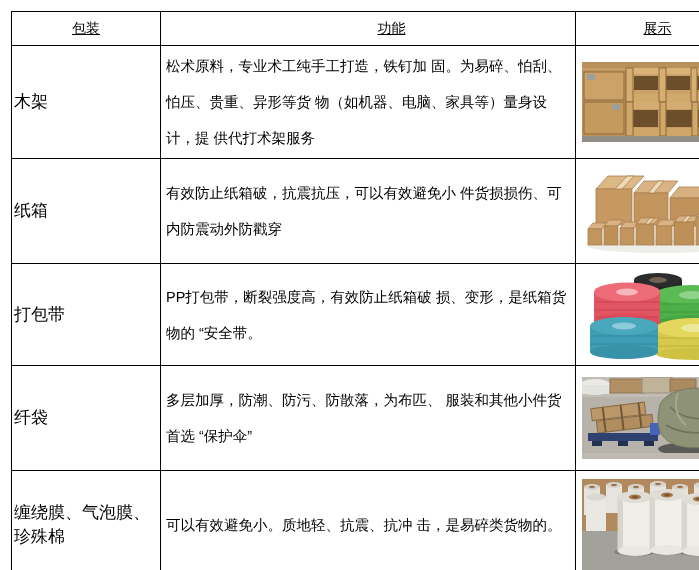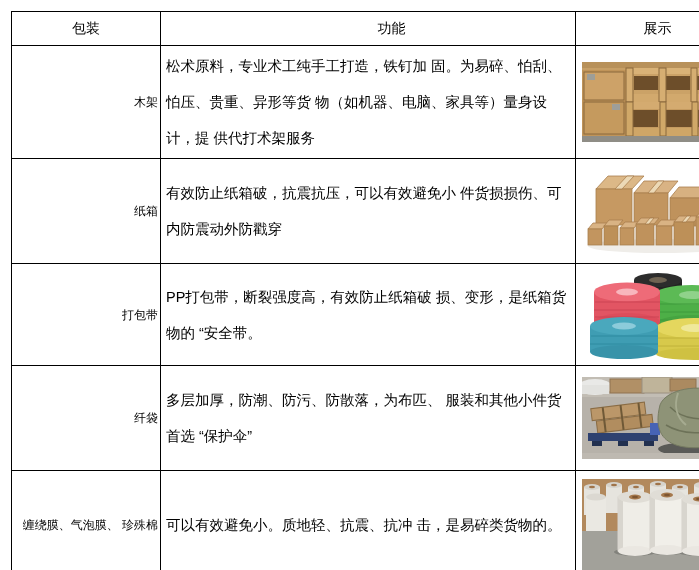--- a/index.html
+++ b/index.html
@@ -7,22 +7,22 @@
     width:699px;height:570px;background:#ffffff;position:relative;
     font-family:"Liberation Sans","DejaVu Sans",sans-serif;color:#000;
   }
   table.pkg{
     position:absolute;left:11px;top:11px;width:672px;
     border-collapse:collapse;table-layout:fixed;
   }
   table.pkg th,table.pkg td{
     border:1px solid #000;font-weight:normal;background:#fff;
   }
-  th.h{height:31px;text-align:center;font-size:14px;vertical-align:middle;}
-  td.pack{width:146px;text-align:right;vertical-align:middle;font-size:12px;line-height:24px;padding:0 2px;}
+  th.h{height:31px;text-align:center;font-size:14px;vertical-align:middle;text-decoration:underline;}
+  td.pack{width:146px;text-align:left;vertical-align:middle;font-size:17px;line-height:24px;padding:0 2px;}
   td.func{width:365px;text-align:left;vertical-align:middle;font-size:14.5px;line-height:36px;padding:2px 8px 2px 5px;}
   td.photo{width:161px;text-align:center;vertical-align:middle;padding:0;}
   td.photo svg{display:block;margin:0 auto;}
 </style>
 </head>
 <body>
 
 <table class="pkg">
   <thead>
     <tr style="height:32px;">

